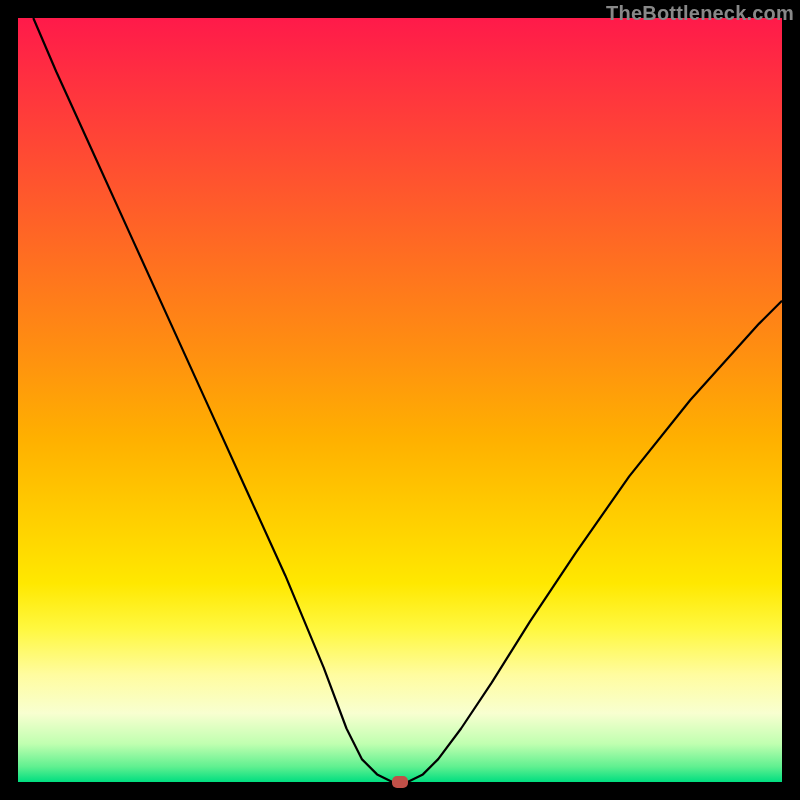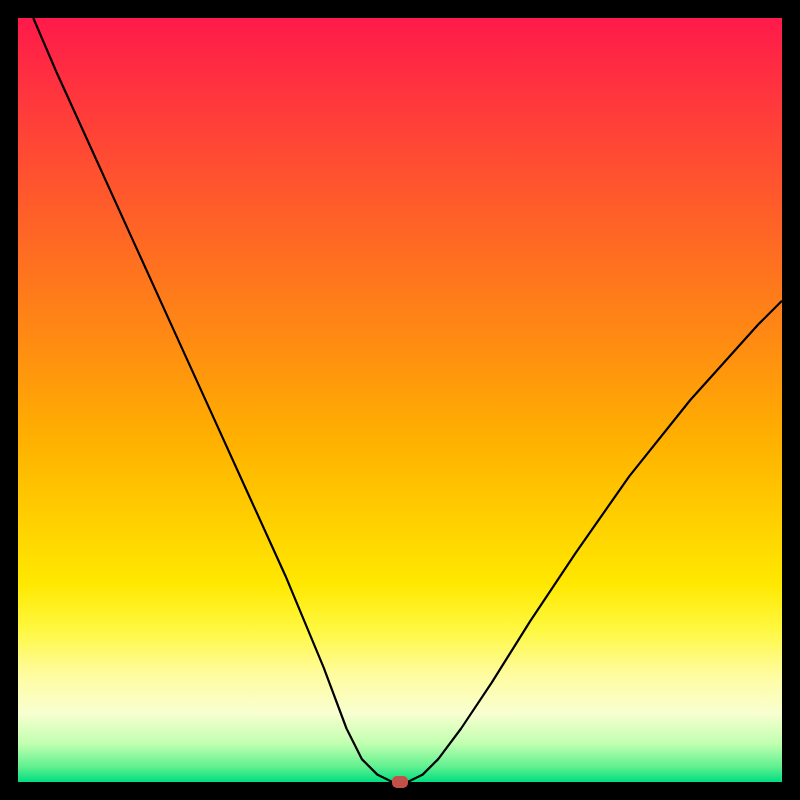--- a/index.html
+++ b/index.html
@@ -67,13 +67,14 @@
 </head>
 <body>
 
 <div class="chart-container">
   <div class="plot-area">
     <svg class="curve-svg" viewBox="0 0 764 764" preserveAspectRatio="none">
       <path id="curve-path" fill="none" stroke="#000" stroke-width="2.2" stroke-linejoin="round" d="M15.3 0.0 L38.2 53.5 L76.4 137.5 L114.6 221.6 L152.8 305.6 L191.0 389.6 L229.2 473.7 L267.4 557.7 L305.6 649.4 L328.5 710.5 L343.8 741.1 L359.1 756.4 L374.4 764.0 L382.0 764.0 L389.6 764.0 L404.9 756.4 L420.2 741.1 L443.1 710.5 L473.7 664.7 L511.9 603.6 L557.7 534.8 L611.2 458.4 L672.3 382.0 L741.1 305.6 L764.0 282.7"></path>
     </svg>
     <div class="marker" id="marker" style="left: 382px; top: 764px;"></div>
   </div>
+  <div class="watermark">TheBottleneck.com</div>
 </div>
 
 </body></html>

